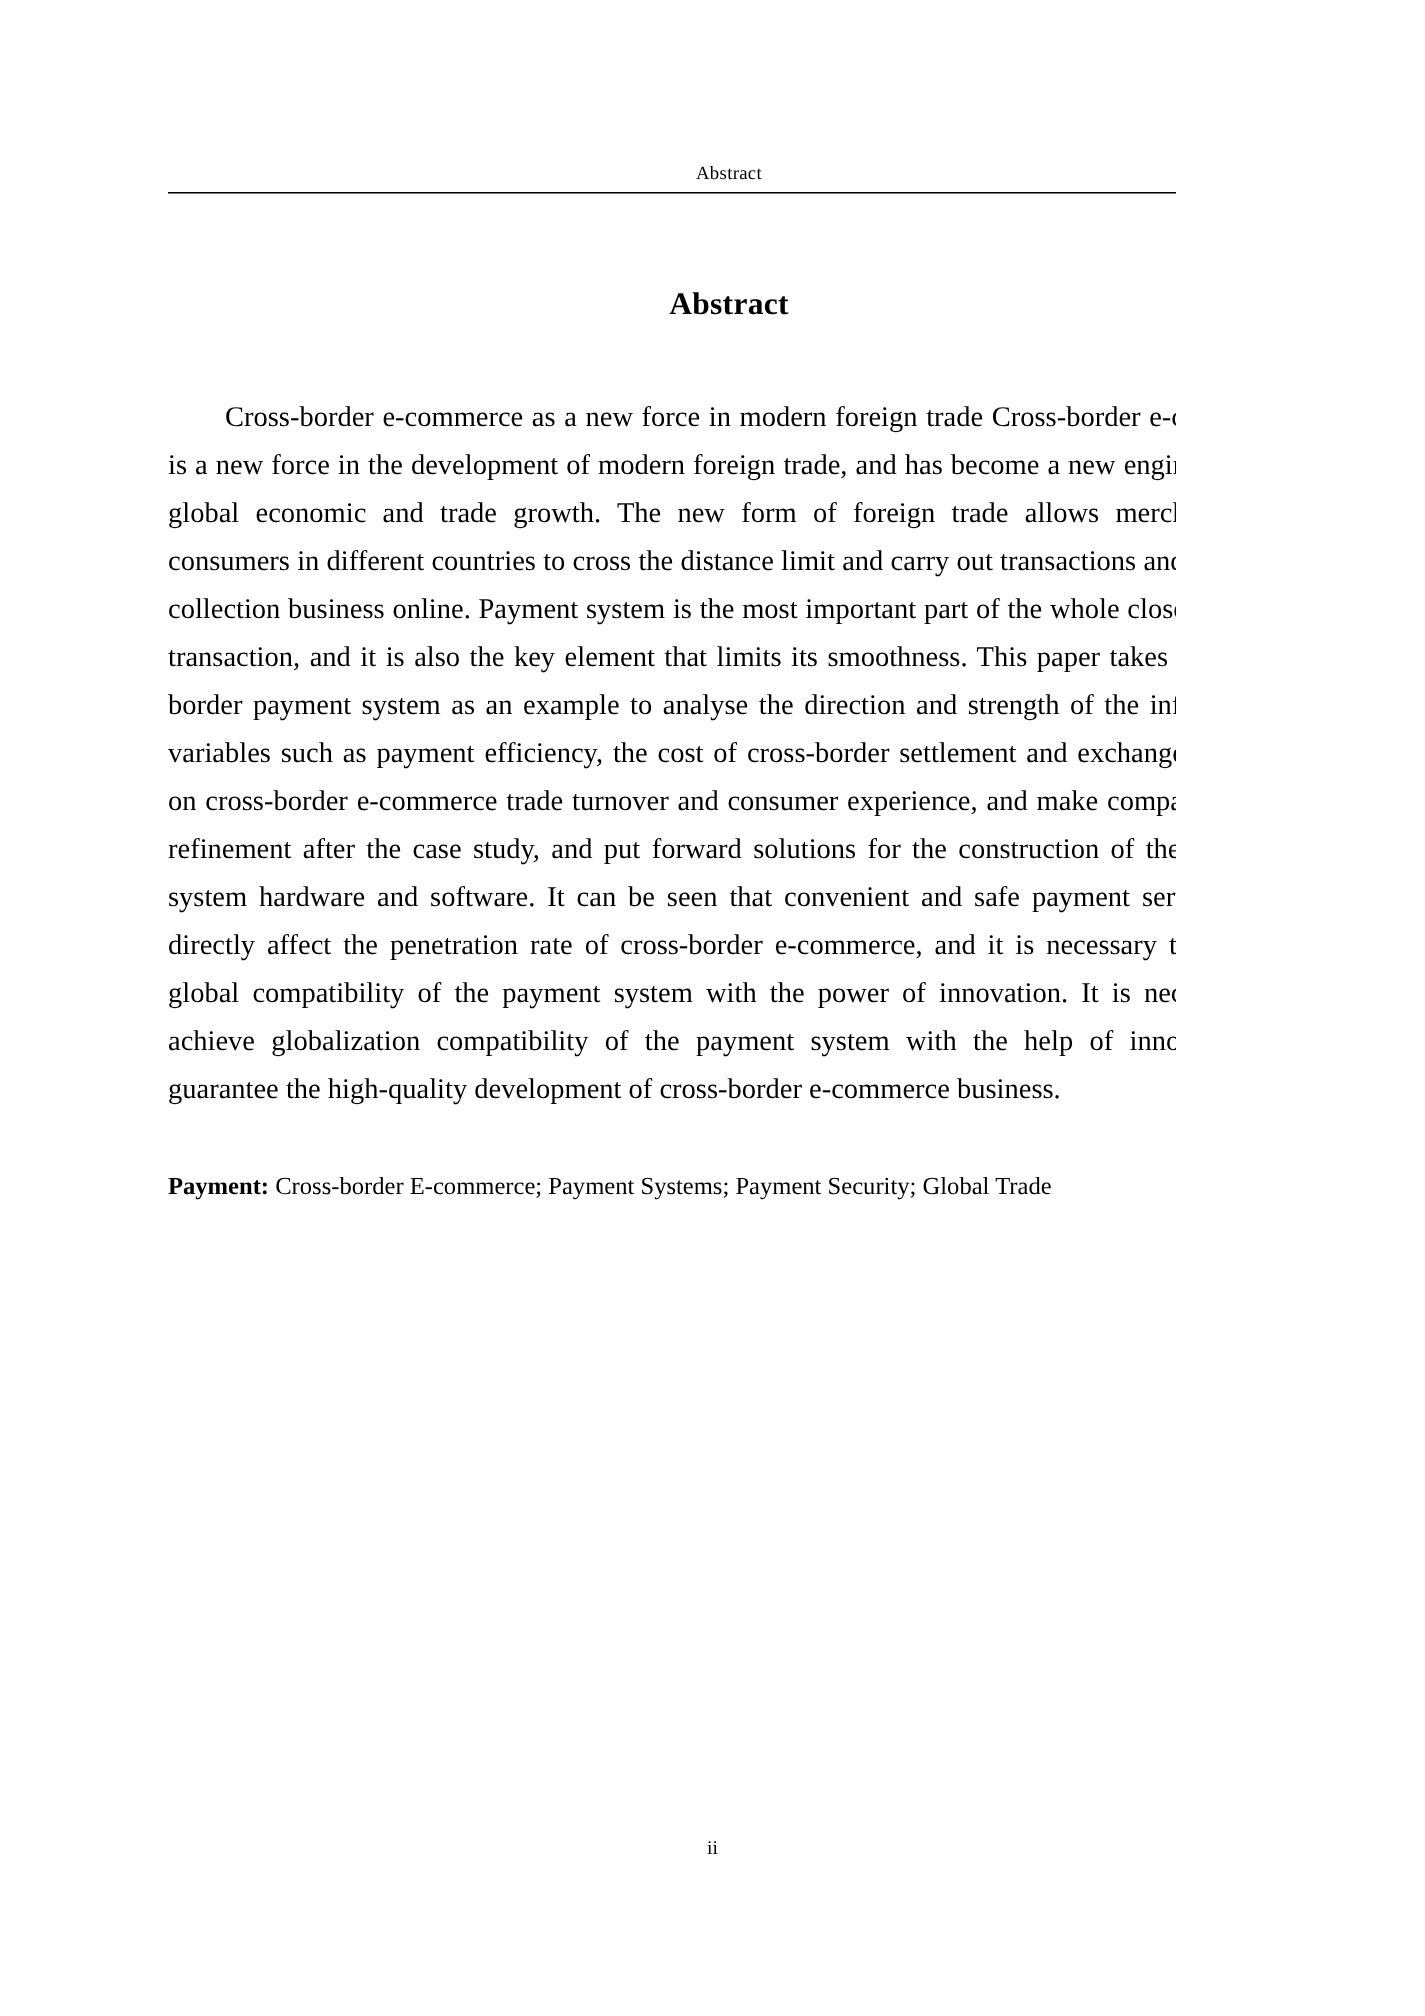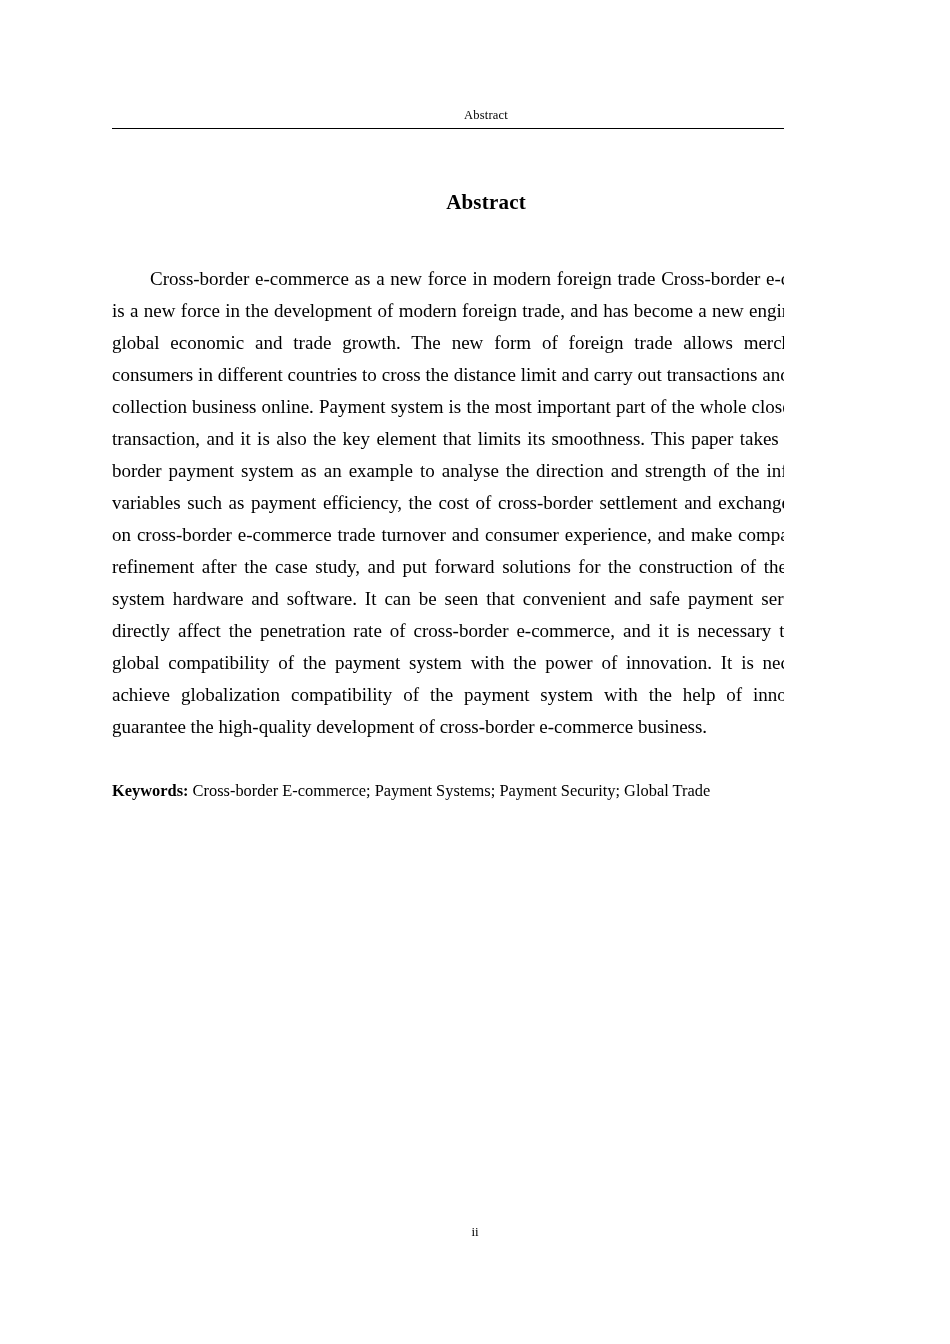--- a/index.html
+++ b/index.html
@@ -79,20 +79,20 @@
 <div class="page">
 
   <div class="header-area">
     <div class="header-text">Abstract</div>
     <div class="header-rule"></div>
   </div>
 
   <div class="content">
     <h1 class="doc-title">Abstract</h1>
     <p class="abstract-body">Cross-border e-commerce as a new force in modern foreign trade Cross-border e-commerce is a new force in the development of modern foreign trade, and has become a new engine driving global economic and trade growth. The new form of foreign trade allows merchants and consumers in different countries to cross the distance limit and carry out transactions and payment collection business online. Payment system is the most important part of the whole closed loop of transaction, and it is also the key element that limits its smoothness. This paper takes the cross-border payment system as an example to analyse the direction and strength of the influence of variables such as payment efficiency, the cost of cross-border settlement and exchange rate risk on cross-border e-commerce trade turnover and consumer experience, and make comparison and refinement after the case study, and put forward solutions for the construction of the payment system hardware and software. It can be seen that convenient and safe payment services will directly affect the penetration rate of cross-border e-commerce, and it is necessary to achieve global compatibility of the payment system with the power of innovation. It is necessary to achieve globalization compatibility of the payment system with the help of innovation to guarantee the high-quality development of cross-border e-commerce business.</p>
-    <p class="keywords"><span class="kw-label">Keywords:</span><span> Cross-border E-commerce; Payment Systems; Payment Security; Global Trade</span></p>
+    <p class="keywords"><span class="kw-label">Payment:</span><span> Cross-border E-commerce; Payment Systems; Payment Security; Global Trade</span></p>
   </div>
 
   <div class="footer">
     <span>ii</span>
   </div>
 
 </div>
 
 </body></html>

